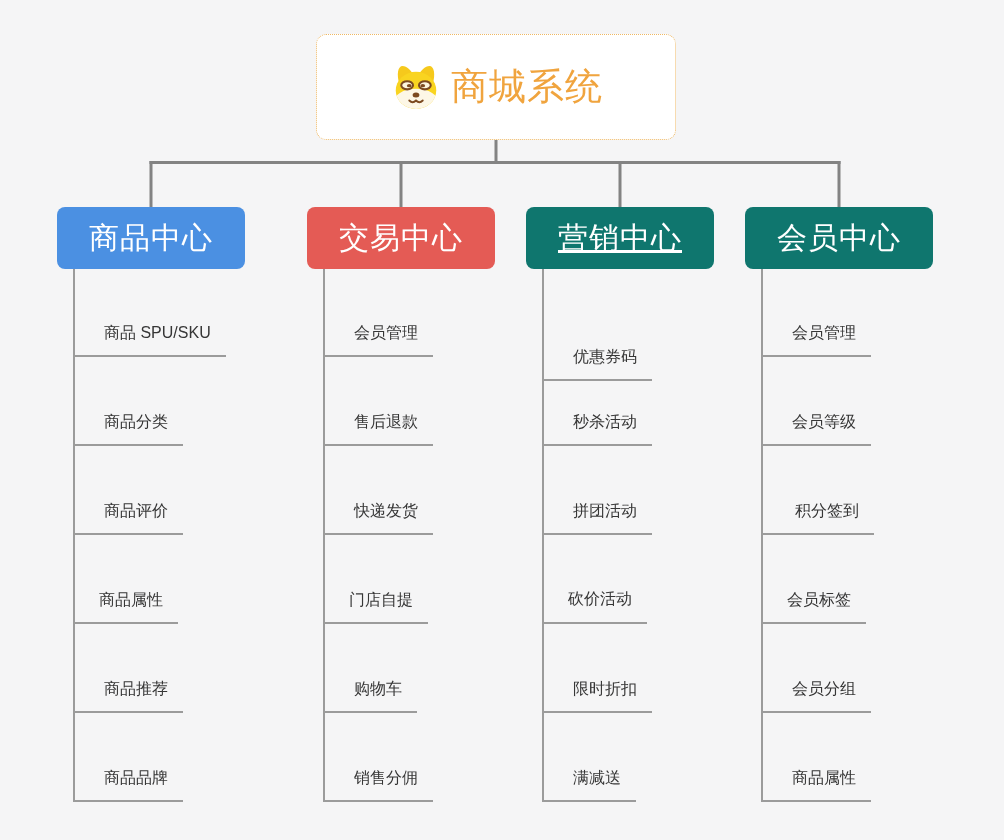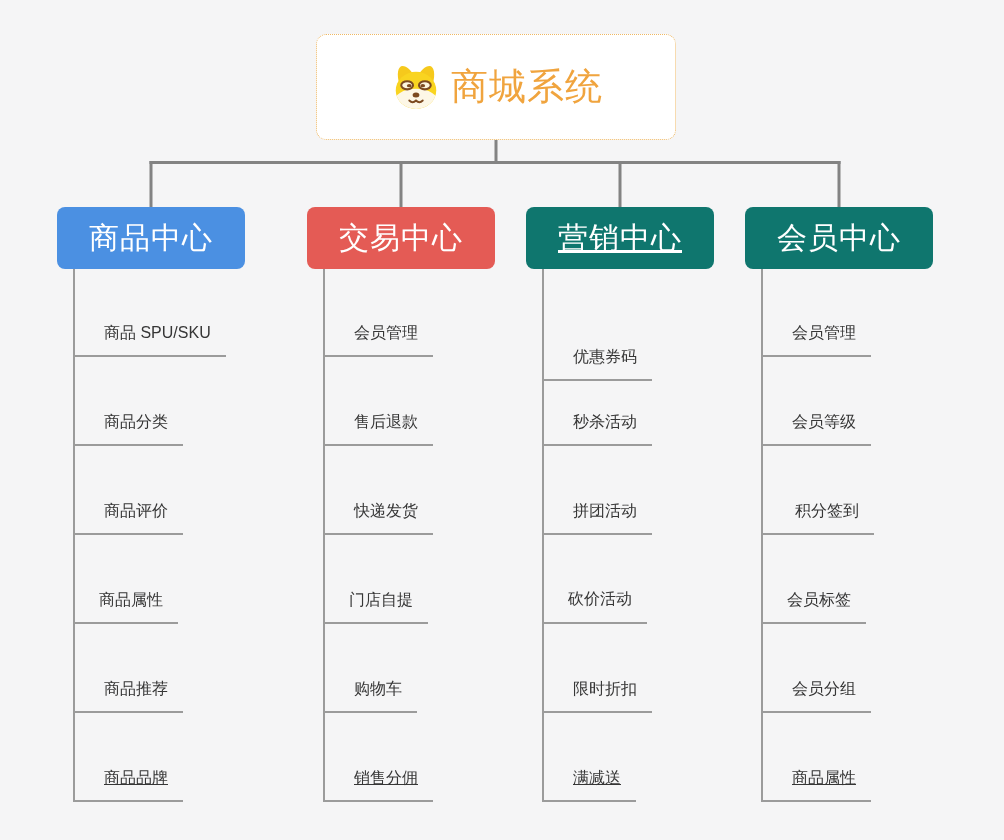--- a/index.html
+++ b/index.html
@@ -56,21 +56,21 @@
     position:absolute;left:16px;
     white-space:nowrap;
     font-size:16px;
     line-height:26px;
     color:#363636;
     padding:0 15px 9px 31px;
     border-bottom:2px solid #9b9b9b;
     cursor:pointer;
   }
   .b0{left:57px;}  .b1{left:307px;}  .b2{left:526px;}  .b3{left:745px;}
-  .r0{top:113px;} .r1{top:202px;} .r2{top:291px;} .r3{top:380px;padding-left:26px;} .r4{top:469px;} .r5{top:558px;text-decoration:underline;}
+  .r0{top:113px;} .r1{top:202px;} .r2{top:291px;} .r3{top:380px;padding-left:26px;} .r4{top:469px;} .r5{top:558px;}
 </style>
 </head>
 <body>
 
 <div class="canvas" style="background-color: rgb(245, 245, 246);">
 
   <svg class="connectors" width="1004" height="840">
     <line x1="496" y1="140" x2="496" y2="164" stroke-width="3" stroke="#838383"></line>
     <line x1="149.5" y1="162.5" x2="840.5" y2="162.5" stroke-width="3" stroke="#838383"></line>
     <line x1="151" y1="161" x2="151" y2="208" stroke-width="3" stroke="#838383"></line>

